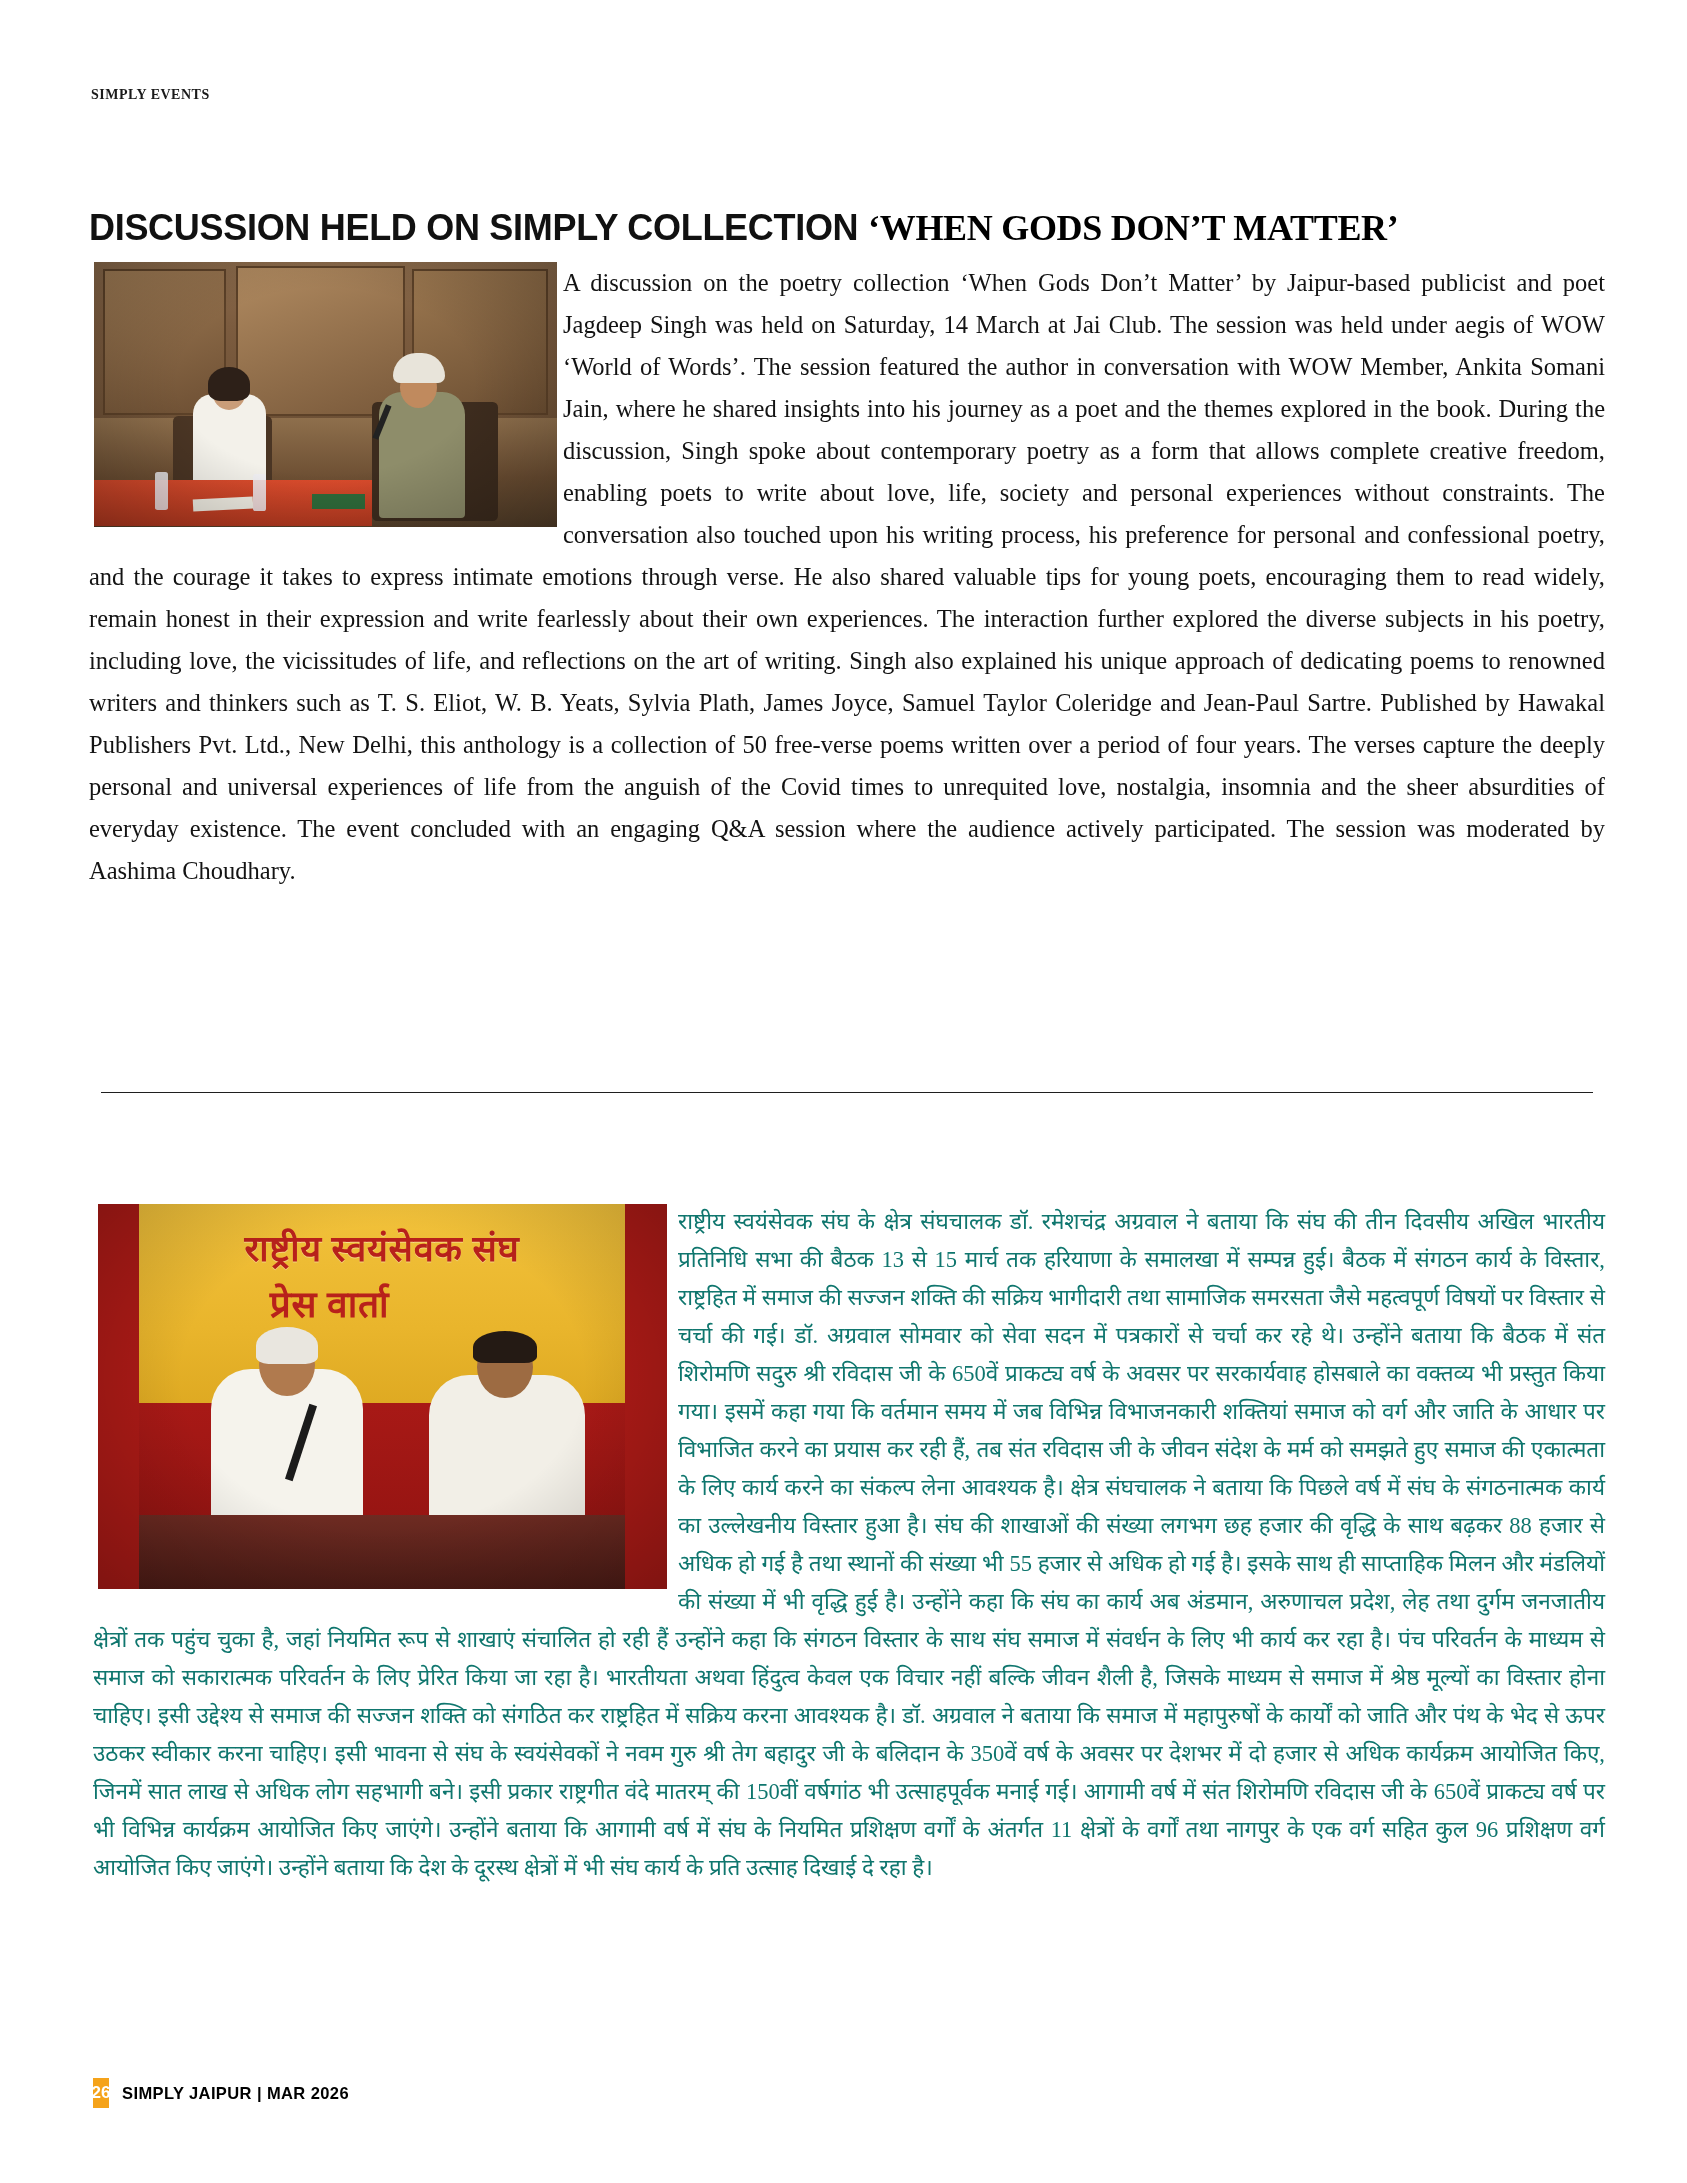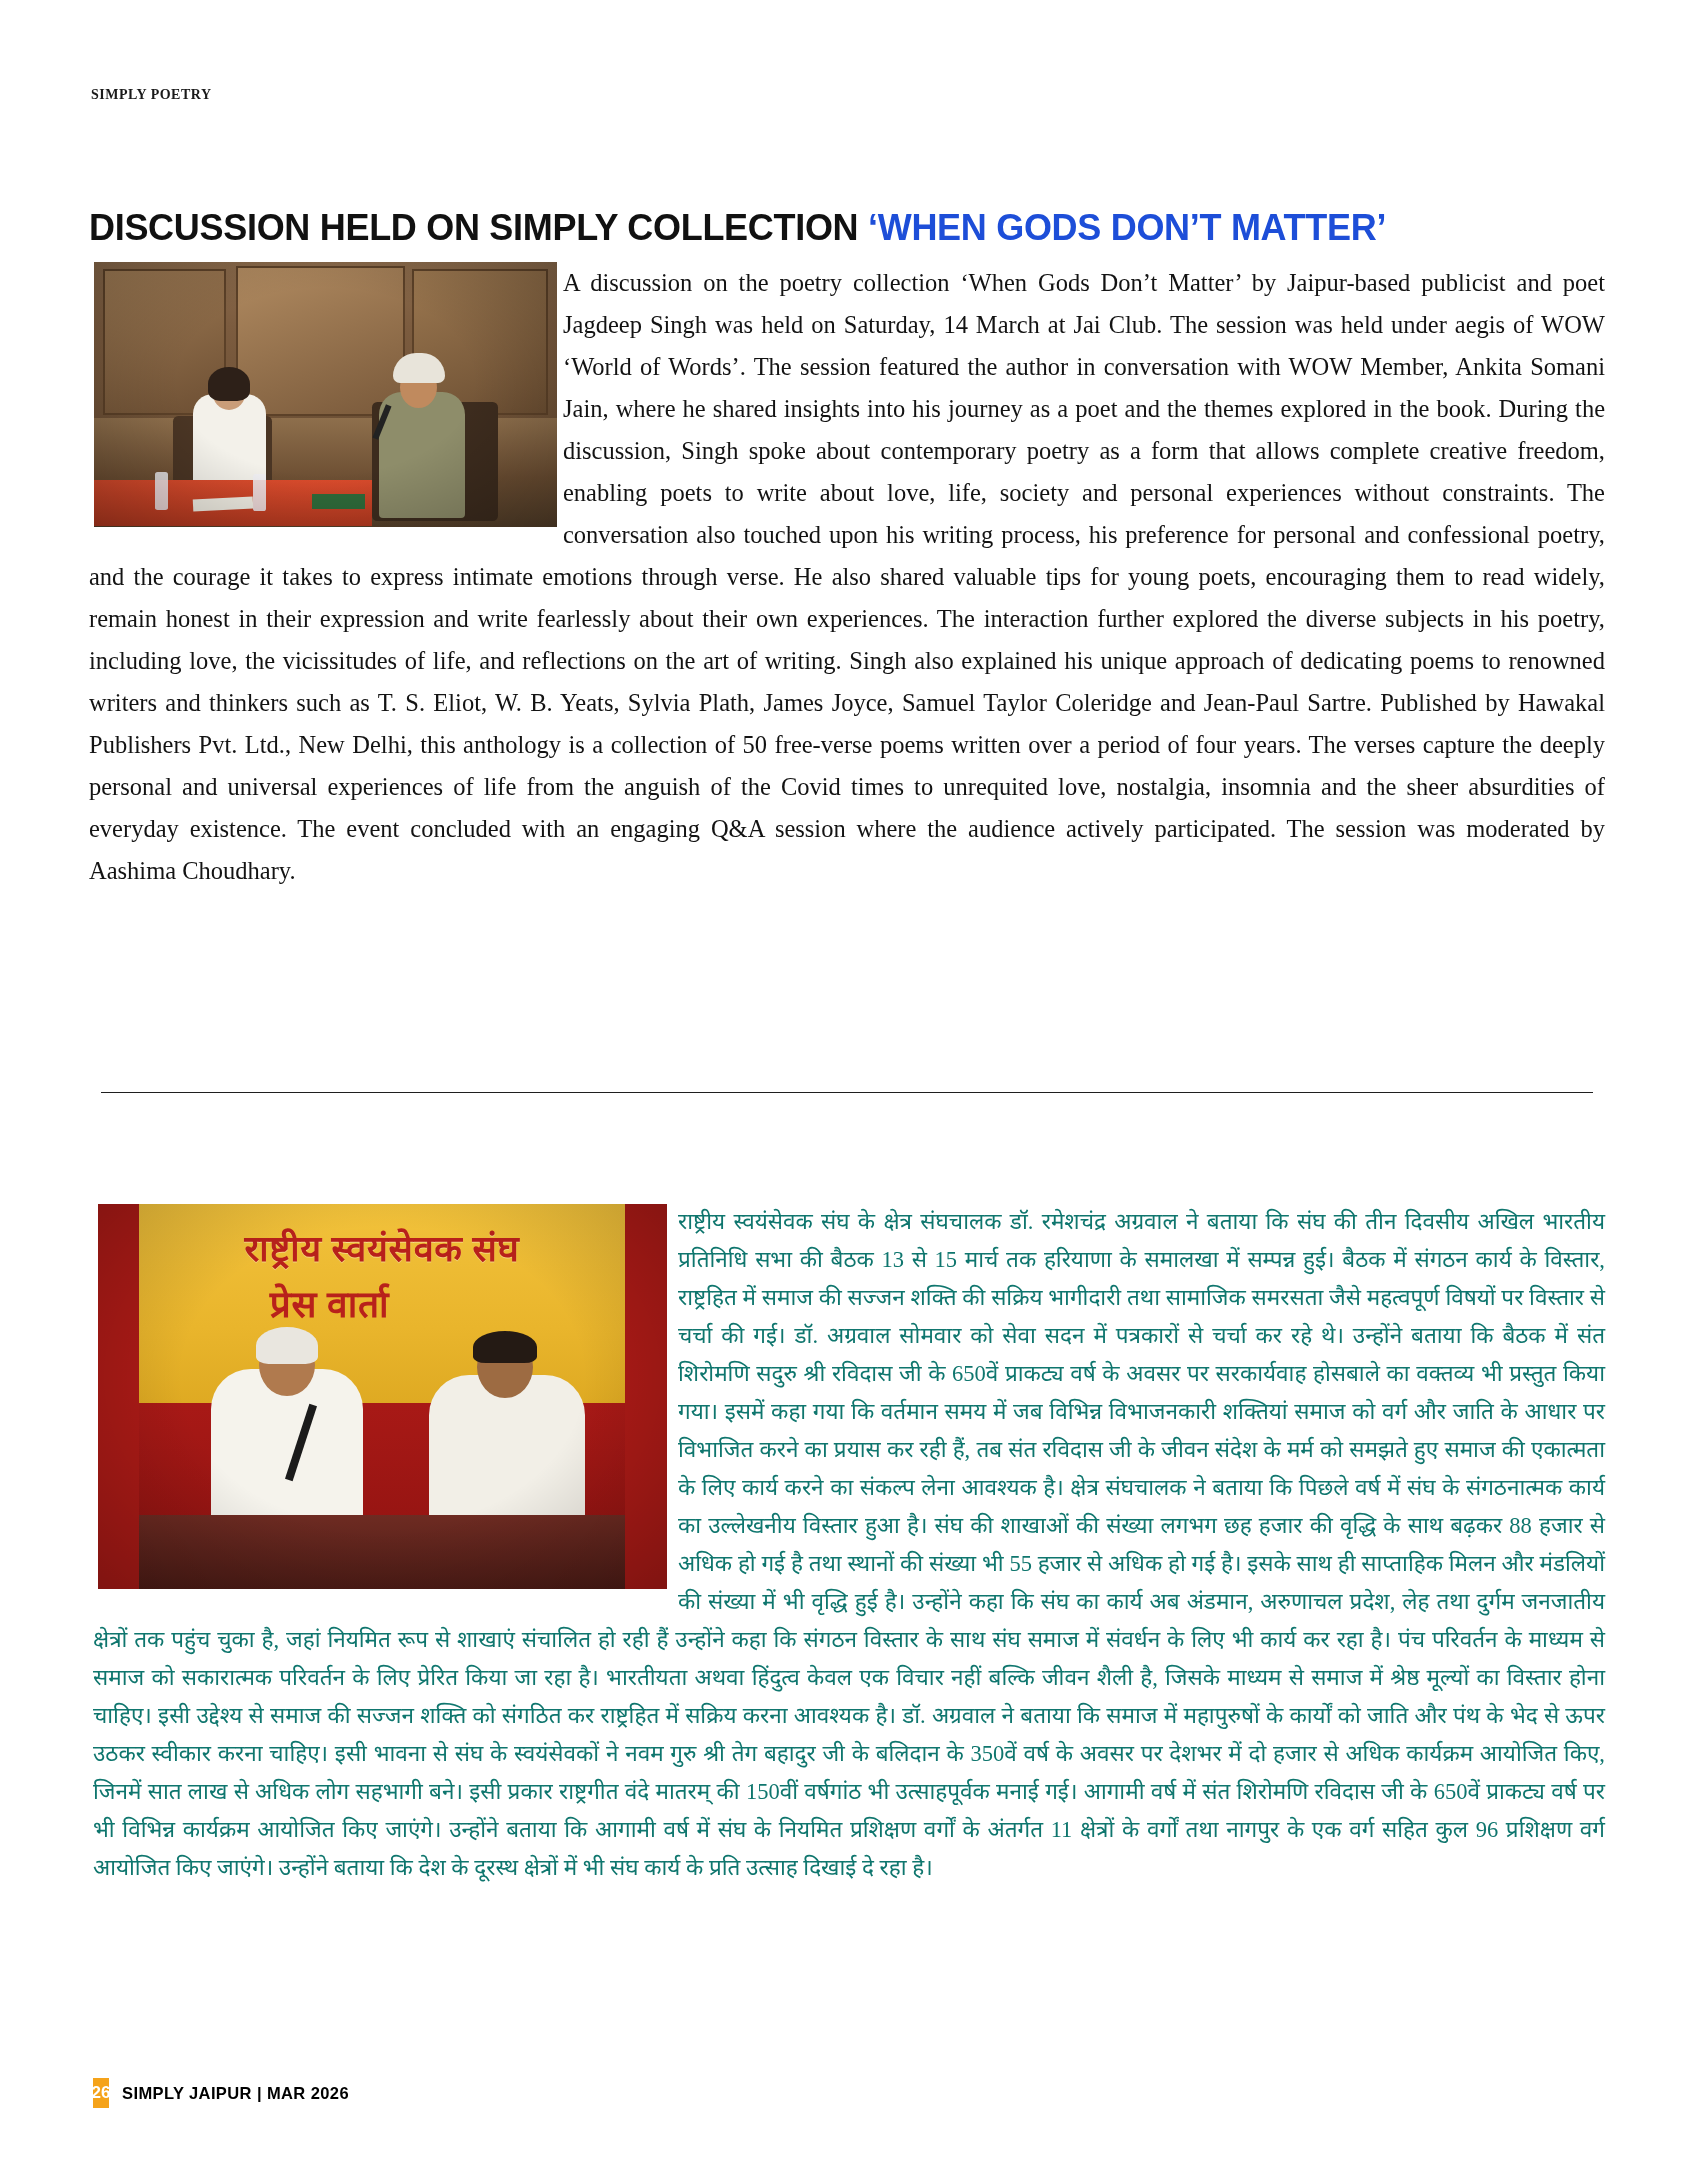--- a/index.html
+++ b/index.html
@@ -41,21 +41,22 @@
     width: 1516px;
     font-family: "Liberation Sans", sans-serif;
     font-weight: bold;
     font-size: 36px;
     line-height: 40px;
     letter-spacing: -0.3px;
     color: #111111;
     white-space: nowrap;
   }
   .art1-headline .hl-red {
-    color: #1d4ed8;
+    color: #000000;
+    font-family: Liberation Serif, serif;
   }
 
   .art1-photo {
     position: absolute;
     left: 94px;
     top: 262px;
     width: 463px;
     height: 265px;
     overflow: hidden;
     background: #6a4a33;
@@ -316,21 +317,21 @@
     font-size: 16.5px;
     letter-spacing: 0.4px;
     color: #000000;
   }
 </style>
 </head>
 <body>
 
 <div class="page">
 
-  <div class="running-head">SIMPLY POETRY</div>
+  <div class="running-head">SIMPLY EVENTS</div>
 
   <h1 class="art1-headline"><span>DISCUSSION HELD ON SIMPLY COLLECTION </span><span class="hl-red">‘WHEN GODS DON’T MATTER’</span></h1>
 
   <div class="art1-photo">
     <div class="ph1-wall"></div>
     <div class="ph1-panelA"></div>
     <div class="ph1-panelB"></div>
     <div class="ph1-panelC"></div>
     <div class="ph1-floor"></div>
     <div class="ph1-chair1"></div>

